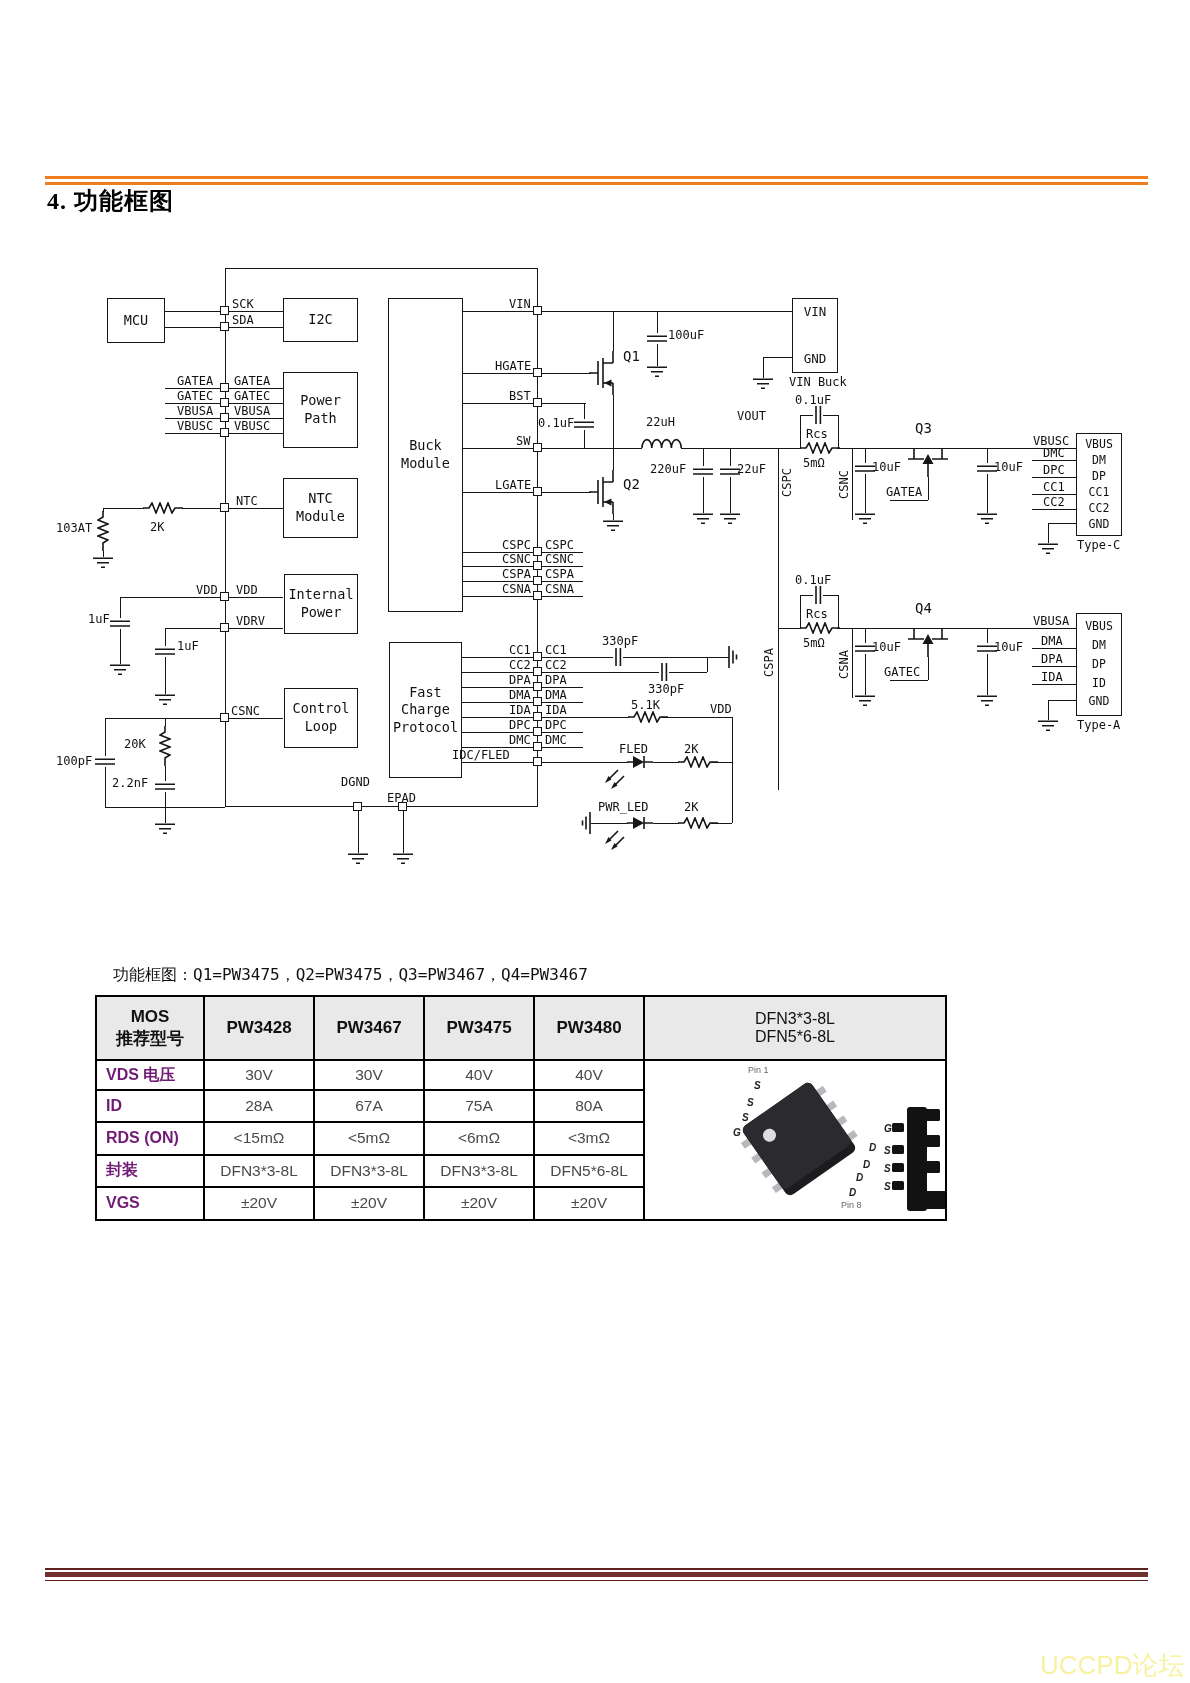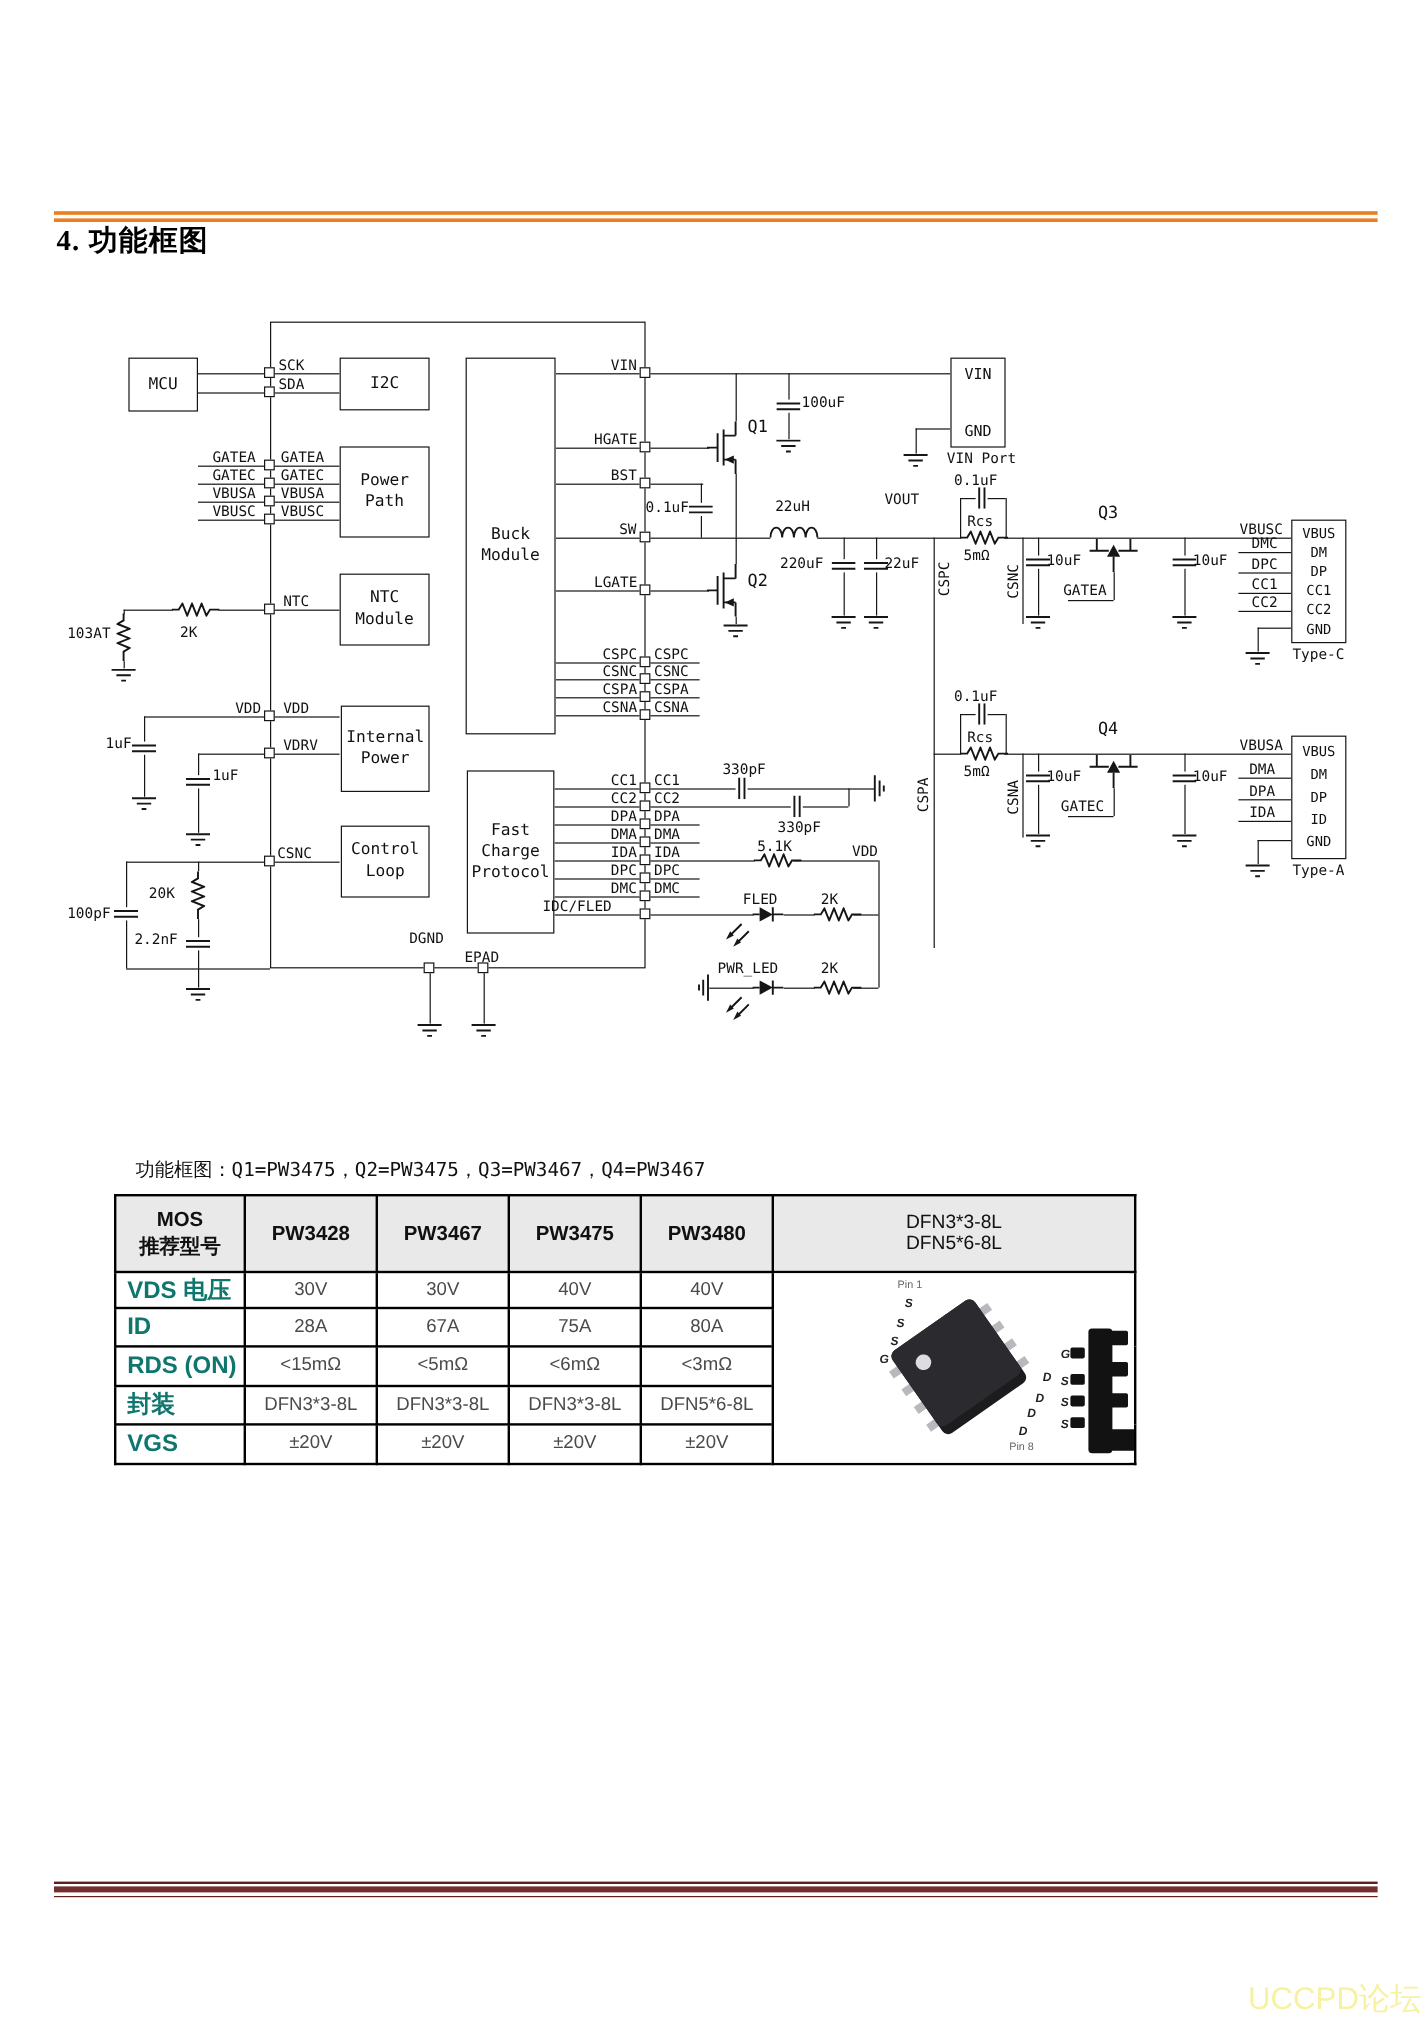--- a/index.html
+++ b/index.html
@@ -22,21 +22,21 @@
         align-items:center;font:11.5px/1 "DejaVu Sans Mono",monospace}
   .cg{position:absolute;display:block}
   .mx{transform:scaleX(-1)}
   svg{display:block;overflow:visible}
   .sym{stroke:#161616;stroke-width:1.6;fill:none}
   
   .note{position:absolute;font:16px/1.2 "DejaVu Sans Mono",monospace;color:#111}
   table.mos{position:absolute;border-collapse:collapse;table-layout:fixed;font-family:"Liberation Sans",sans-serif}
   table.mos td,table.mos th{border:2.6px solid #000;overflow:hidden}
   table.mos th{background:#e9e9e9;font-weight:700;font-size:17px;color:#111}
-  table.mos td.rl{font-weight:700;font-size:20px;text-align:left;padding-left:9px;color:#0f766e}
+  table.mos td.rl{font-weight:700;font-size:16px;text-align:left;padding-left:9px;color:#701a75}
   table.mos td.rv{font-weight:400;font-size:15.5px;text-align:center;color:#4a4a4a}
   .pkgcell{position:relative;width:296px;height:158px;background:#fff}
   .pkgtxt{font:italic 700 10px "Liberation Sans",sans-serif;fill:#222}
   .pkgtxt2{font:9px "Liberation Sans",sans-serif;fill:#666}
   
   .frule{position:absolute;background:#722F2F}
   .footer{position:absolute;width:1190px;text-align:center;font:15px "Liberation Serif","DejaVu Serif",serif;letter-spacing:3px;color:#222}
   .wm{position:absolute;font:26px "Liberation Sans",sans-serif;color:#F7F2A0}
 </style>
 </head>
@@ -374,30 +374,30 @@
         <use href="#gndr"></use>
       </svg>
   <svg class="cg mx" style="left:727px;top:645px;width:12px;height:24px">
         <use href="#gndr"></use>
       </svg>
 
   <div class="bx" style="left:107px;top:298px;width:58px;height:45px">MCU</div>
   <div class="bx" style="left:283px;top:298px;width:75px;height:44px">I2C</div>
   <div class="bx" style="left:283px;top:372px;width:75px;height:76px">Power Path</div>
   <div class="bx" style="left:283px;top:478px;width:75px;height:60px">NTC Module</div>
-  <div class="bx" style="left:284px;top:588px;width:74px;height:72px">Internal Power</div>
+  <div class="bx" style="left:284px;top:574px;width:74px;height:60px">Internal Power</div>
   <div class="bx" style="left:284px;top:688px;width:74px;height:60px">Control Loop</div>
   <div class="bx" style="left:388px;top:298px;width:75px;height:314px">Buck Module</div>
   <div class="bx" style="left:389px;top:642px;width:73px;height:136px">Fast Charge Protocol</div>
 
   <div class="bx" style="left:792px;top:298px;width:46px;height:75px;flex-direction:column;justify-content:space-between;padding:5px 0;font-size:12.5px">
     <span>VIN</span>
     <span>GND</span>
   </div>
-  <b class="lb" style="left:789px;top:376px">VIN Port</b>
+  <b class="lb" style="left:789px;top:376px">VIN Buck</b>
 
   <div class="conn" style="left:1076px;top:433px;width:46px;height:103px">
     <span>VBUS</span>
     <span>DM</span>
     <span>DP</span>
     <span>CC1</span>
     <span>CC2</span>
     <span>GND</span>
   </div>
   <b class="lb" style="left:1077px;top:539px">Type-C</b>

